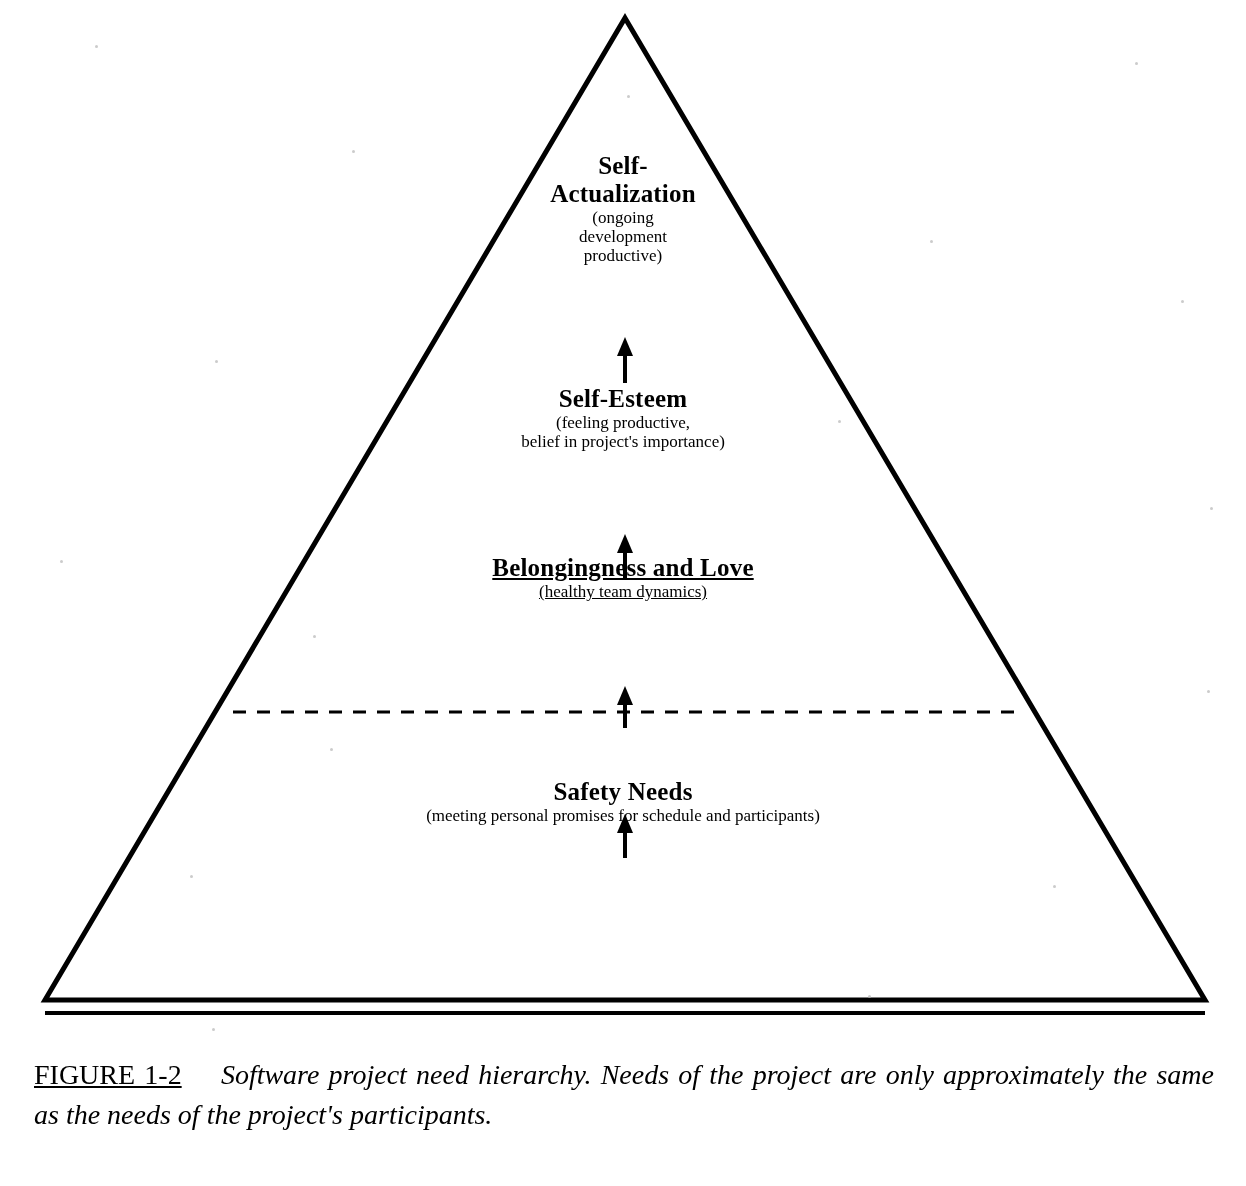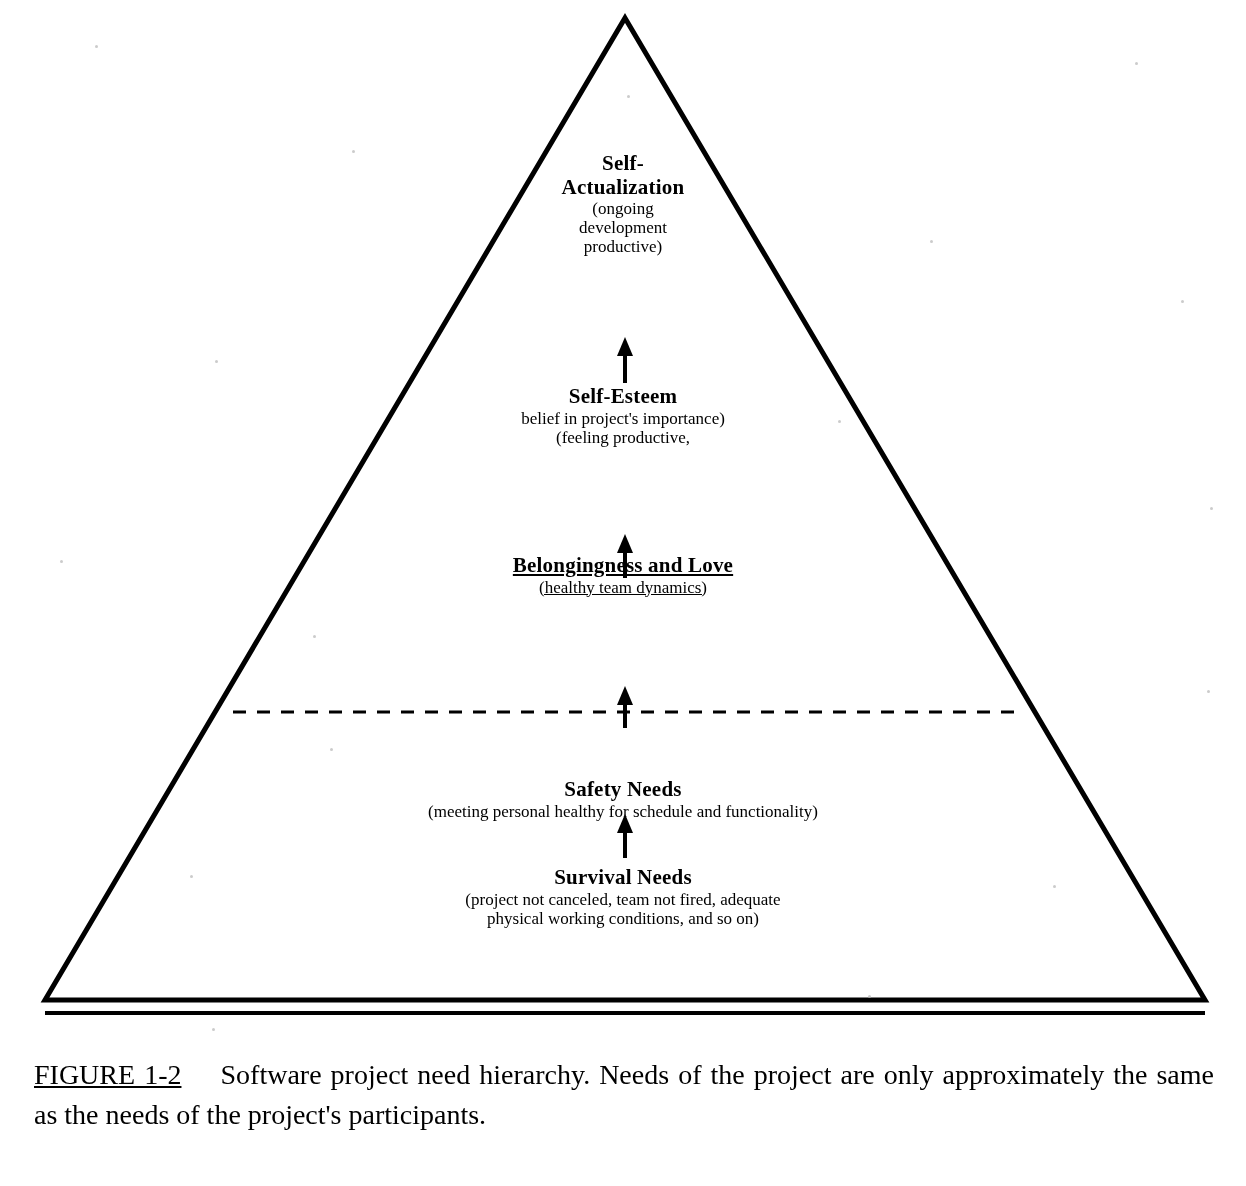--- a/index.html
+++ b/index.html
@@ -40,21 +40,21 @@
 
   
   .tier {
     position: absolute;
     text-align: center;
     line-height: 1.12;
     color: #000;
   }
   .tier-title {
     font-weight: bold;
-    font-size: 21px;
+    font-size: 25px;
     letter-spacing: 0.2px;
   }
   .tier-sub {
     font-size: 17px;
   }
   .tier-sub-line {
     display: block;
   }
 
   
@@ -94,20 +94,21 @@
     width: 1180px;
     font-size: 28px;
     line-height: 1.42;
     text-align: justify;
   }
   #caption .fig-label {
     font-style: normal;
     text-decoration: underline;
   }
   #caption .fig-text {
+    font-style: italic;
   }
 
   
   .speck {
     position: absolute;
     background: #b9b9b9;
     border-radius: 50%;
     width: 3px;
     height: 3px;
     opacity: 0.75;
@@ -157,46 +158,39 @@
       <div class="tier-sub">
         <span class="tier-sub-line">(ongoing</span>
         <span class="tier-sub-line">development</span>
         <span class="tier-sub-line">productive)</span>
       </div>
     </div>
 
     <div class="tier" id="tier-self-esteem">
       <div class="tier-title">Self-Esteem</div>
       <div class="tier-sub">
+        <span class="tier-sub-line">(feeling productive,</span>
         <span class="tier-sub-line">belief in project's importance)</span>
-        <span class="tier-sub-line">(feeling productive,</span>
       </div>
     </div>
 
     <div class="tier" id="tier-belonging">
       <div class="tier-title">Belongingness and Love</div>
       <div class="tier-sub">
         <span class="tier-sub-line">(healthy team dynamics)</span>
       </div>
     </div>
 
     <div class="tier" id="tier-safety">
       <div class="tier-title">Safety Needs</div>
       <div class="tier-sub">
-        <span class="tier-sub-line">(meeting personal healthy for schedule and functionality)</span>
-      </div>
-    </div>
-
-    <div class="tier" id="tier-survival">
-      <div class="tier-title">Survival Needs</div>
-      <div class="tier-sub">
-        <span class="tier-sub-line">(project not canceled, team not fired, adequate</span>
-        <span class="tier-sub-line">physical working conditions, and so on)</span>
-      </div>
-    </div>
+        <span class="tier-sub-line">(meeting personal promises for schedule and participants)</span>
+      </div>
+    </div>
+
 
     <div class="speck" style="left:95px;  top:45px;"></div>
     <div class="speck" style="left:1135px;top:62px;"></div>
     <div class="speck" style="left:352px; top:150px;"></div>
     <div class="speck" style="left:627px; top:95px;"></div>
     <div class="speck" style="left:930px; top:240px;"></div>
     <div class="speck" style="left:1181px;top:300px;"></div>
     <div class="speck" style="left:215px; top:360px;"></div>
     <div class="speck" style="left:838px; top:420px;"></div>
     <div class="speck" style="left:1210px;top:507px;"></div>

